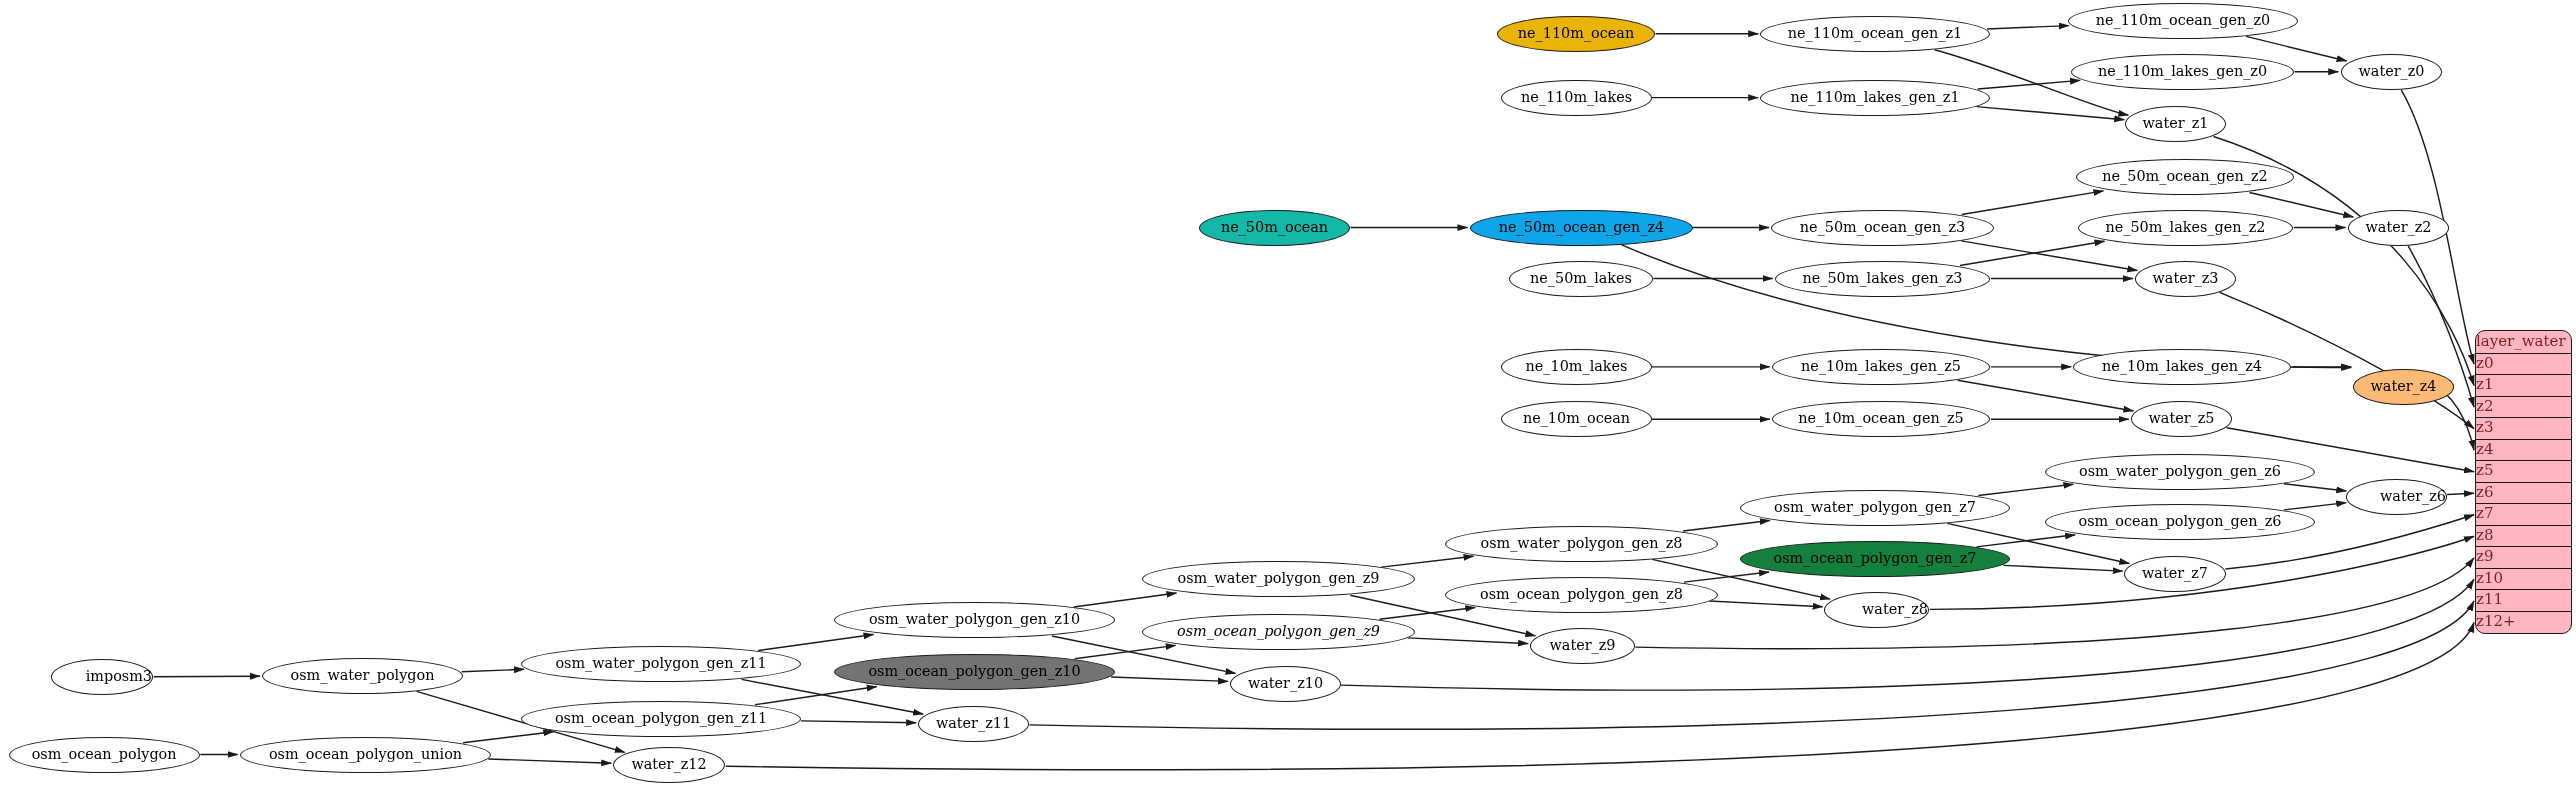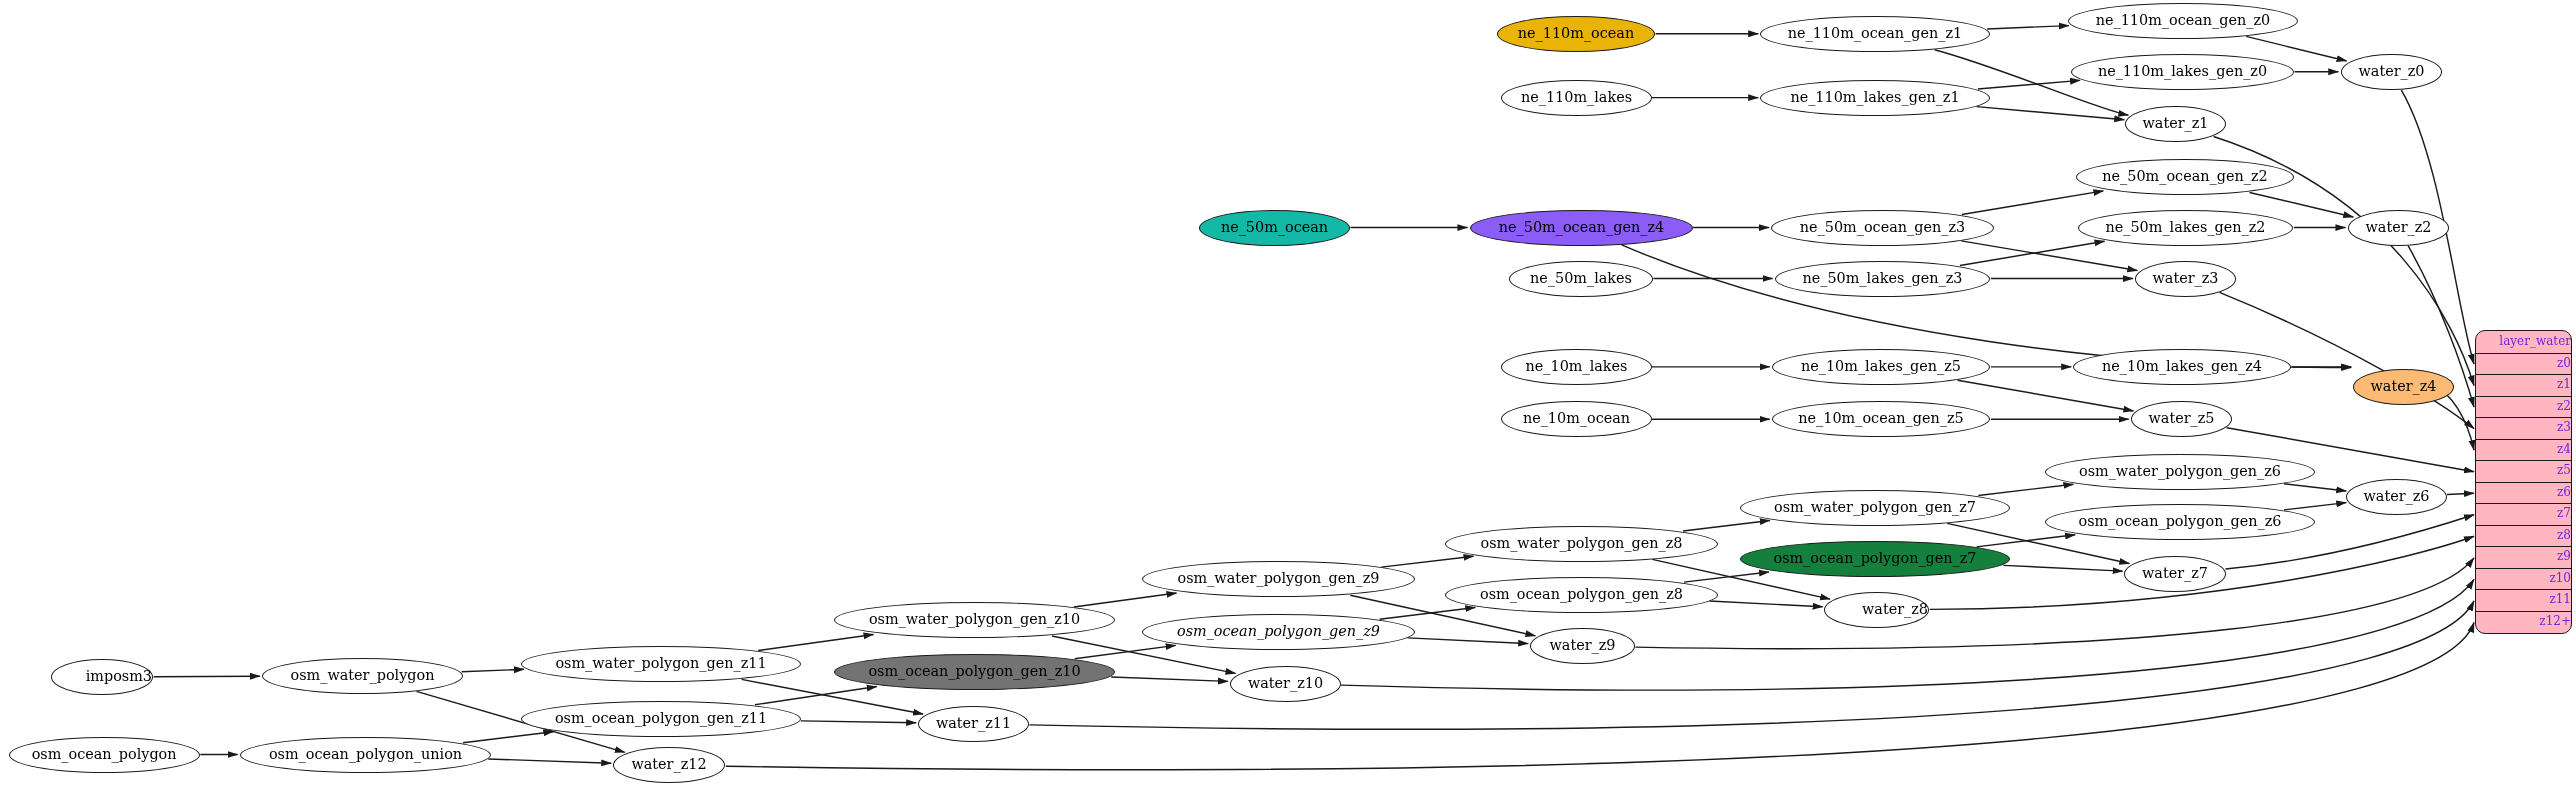--- a/index.html
+++ b/index.html
@@ -22,23 +22,23 @@
     text-align:center;
     white-space:nowrap;
     z-index:2;
   }
   .dbtable{
     position:absolute;
     box-sizing:border-box;
     border:1.4px solid #1a1a1a;
     border-radius:10px;
     overflow:hidden;
-    color:#6d28d9;
-    font-size:12px;
-    text-align:right;
+    color:#7f1d1d;
+    font-size:15px;
+    text-align:left;
     z-index:3;
   }
   .dbtable .thead{height:21.5px;line-height:21px;}
   .dbtable .trow{height:21.5px;line-height:19.4px;border-top:1.4px solid #1a1a1a;box-sizing:border-box;}
 </style>
 </head>
 <body>
 
 <div id="canvas" style="background: rgb(255, 255, 255);">
   <svg id="edges" width="2576" height="789" viewBox="0 0 3588 1099">
@@ -132,30 +132,30 @@
       <div class="node" style="left: 1740px; top: 490px; width: 270px; height: 36px; line-height: 33px; border-color: rgb(26, 26, 26); background: rgb(255, 255, 255);">osm_water_polygon_gen_z7</div>
       <div class="node" style="left: 1740px; top: 541px; width: 270px; height: 36px; line-height: 33px; border-color: rgb(26, 26, 26); background: #15803d;">osm_ocean_polygon_gen_z7</div>
       <div class="node" style="left: 2045px; top: 454px; width: 270px; height: 36px; line-height: 33px; border-color: rgb(26, 26, 26); background: rgb(255, 255, 255);">osm_water_polygon_gen_z6</div>
       <div class="node" style="left: 2045px; top: 504px; width: 270px; height: 36px; line-height: 33px; border-color: rgb(26, 26, 26); background: rgb(255, 255, 255);">osm_ocean_polygon_gen_z6</div>
       <div class="node" style="left: 613px; top: 747px; width: 112px; height: 36px; line-height: 33px; border-color: rgb(26, 26, 26); background: rgb(255, 255, 255);">water_z12</div>
       <div class="node" style="left: 918px; top: 706px; width: 111px; height: 36px; line-height: 33px; border-color: rgb(26, 26, 26); background: rgb(255, 255, 255);">water_z11</div>
       <div class="node" style="left: 1230px; top: 666px; width: 111px; height: 36px; line-height: 33px; border-color: rgb(26, 26, 26); background: rgb(255, 255, 255);">water_z10</div>
       <div class="node" style="left: 1530px; top: 628px; width: 105px; height: 36px; line-height: 33px; border-color: rgb(26, 26, 26); background: rgb(255, 255, 255);">water_z9</div>
       <div class="node" style="left: 1824px; top: 592px; width: 105px; height: 36px; line-height: 33px; border-color: rgb(26, 26, 26); background: rgb(255, 255, 255); text-align: right;">water_z8</div>
       <div class="node" style="left: 2124px; top: 556px; width: 102px; height: 36px; line-height: 33px; border-color: rgb(26, 26, 26); background: rgb(255, 255, 255);">water_z7</div>
-      <div class="node" style="left: 2346px; top: 479px; width: 101px; height: 36px; line-height: 33px; border-color: rgb(26, 26, 26); background: rgb(255, 255, 255);">water_z6</div>
+      <div class="node" style="left: 2346px; top: 479px; width: 101px; height: 36px; line-height: 33px; border-color: rgb(26, 26, 26); background: rgb(255, 255, 255); text-align: right;">water_z6</div>
       <div class="node" style="left: 1501px; top: 349px; width: 151px; height: 36px; line-height: 33px; border-color: rgb(26, 26, 26); background: rgb(255, 255, 255);">ne_10m_lakes</div>
       <div class="node" style="left: 1772px; top: 349px; width: 218px; height: 36px; line-height: 33px; border-color: rgb(26, 26, 26); background: rgb(255, 255, 255);">ne_10m_lakes_gen_z5</div>
       <div class="node" style="left: 2073px; top: 349px; width: 218px; height: 36px; line-height: 33px; border-color: rgb(26, 26, 26); background: rgb(255, 255, 255);">ne_10m_lakes_gen_z4</div>
       <div class="node" style="left: 1501px; top: 401px; width: 151px; height: 36px; line-height: 33px; border-color: rgb(26, 26, 26); background: rgb(255, 255, 255);">ne_10m_ocean</div>
       <div class="node" style="left: 1772px; top: 401px; width: 218px; height: 36px; line-height: 33px; border-color: rgb(26, 26, 26); background: rgb(255, 255, 255);">ne_10m_ocean_gen_z5</div>
       <div class="node" style="left: 2131px; top: 401px; width: 101px; height: 36px; line-height: 33px; border-color: rgb(26, 26, 26); background: rgb(255, 255, 255);">water_z5</div>
       <div class="node" style="left: 2353px; top: 369px; width: 101px; height: 36px; line-height: 33px; border-color: rgb(26, 26, 26); background: #fdba74;">water_z4</div>
       <div class="node" style="left: 1199px; top: 210px; width: 151px; height: 36px; line-height: 33px; border-color: rgb(26, 26, 26); background: #14b8a6;">ne_50m_ocean</div>
-      <div class="node" style="left: 1470px; top: 210px; width: 223px; height: 36px; line-height: 33px; border-color: rgb(26, 26, 26); background: #8b5cf6; text-align: center;">ne_50m_ocean_gen_z4</div>
+      <div class="node" style="left: 1470px; top: 210px; width: 223px; height: 36px; line-height: 33px; border-color: rgb(26, 26, 26); background: #0ea5e9; text-align: center;">ne_50m_ocean_gen_z4</div>
       <div class="node" style="left: 1771px; top: 210px; width: 223px; height: 36px; line-height: 33px; border-color: rgb(26, 26, 26); background: rgb(255, 255, 255);">ne_50m_ocean_gen_z3</div>
       <div class="node" style="left: 2076px; top: 159px; width: 218px; height: 36px; line-height: 33px; border-color: rgb(26, 26, 26); background: rgb(255, 255, 255);">ne_50m_ocean_gen_z2</div>
       <div class="node" style="left: 1509px; top: 261px; width: 144px; height: 36px; line-height: 33px; border-color: rgb(26, 26, 26); background: rgb(255, 255, 255);">ne_50m_lakes</div>
       <div class="node" style="left: 1775px; top: 261px; width: 215px; height: 36px; line-height: 33px; border-color: rgb(26, 26, 26); background: rgb(255, 255, 255);">ne_50m_lakes_gen_z3</div>
       <div class="node" style="left: 2078px; top: 210px; width: 215px; height: 36px; line-height: 33px; border-color: rgb(26, 26, 26); background: rgb(255, 255, 255);">ne_50m_lakes_gen_z2</div>
       <div class="node" style="left: 2135px; top: 261px; width: 101px; height: 36px; line-height: 33px; border-color: rgb(26, 26, 26); background: rgb(255, 255, 255);">water_z3</div>
       <div class="node" style="left: 2348px; top: 210px; width: 101px; height: 36px; line-height: 33px; border-color: rgb(26, 26, 26); background: rgb(255, 255, 255);">water_z2</div>
       <div class="node" style="left: 1497px; top: 16px; width: 158px; height: 36px; line-height: 33px; border-color: rgb(26, 26, 26); background: #eab308;">ne_110m_ocean</div>
       <div class="node" style="left: 1760px; top: 16px; width: 230px; height: 36px; line-height: 33px; border-color: rgb(26, 26, 26); background: rgb(255, 255, 255);">ne_110m_ocean_gen_z1</div>
       <div class="node" style="left: 2068px; top: 2.9px; width: 230px; height: 36px; line-height: 33px; border-color: rgb(26, 26, 26); background: rgb(255, 255, 255);">ne_110m_ocean_gen_z0</div>

